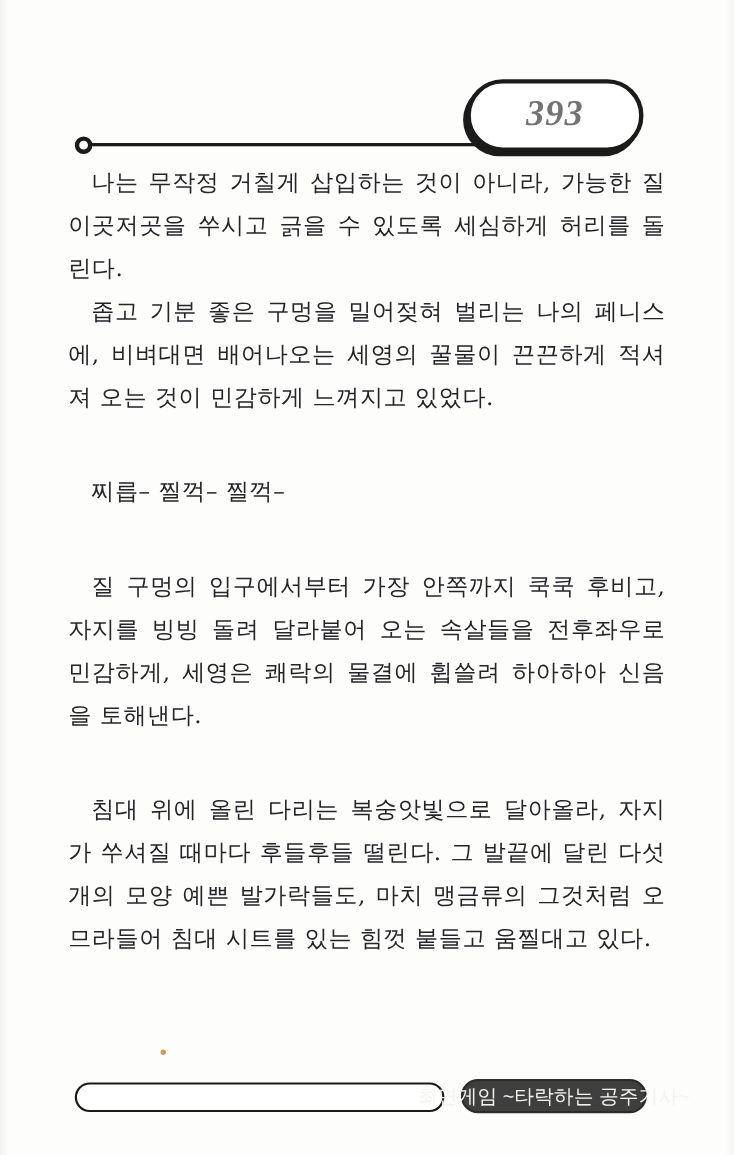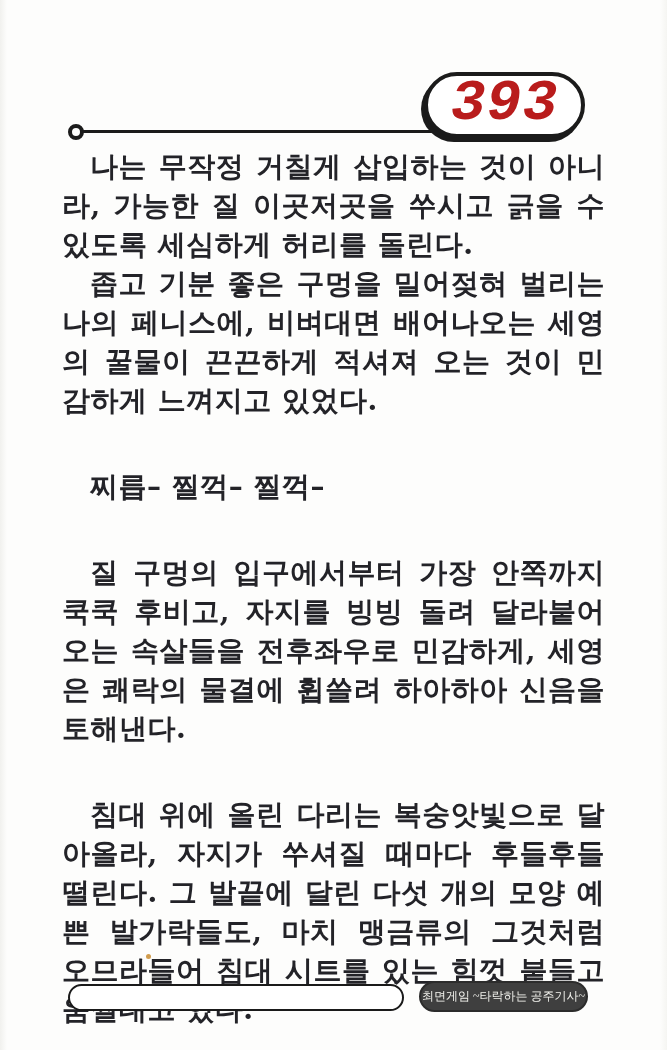--- a/index.html
+++ b/index.html
@@ -39,42 +39,41 @@
     position:absolute;left:424px;top:72px;
     box-sizing:border-box;
     width:161px;height:66px;
     background:#fff;
     border:4px solid #1b1b1b;
     border-radius:33px;
     box-shadow:-3px 4px 0 0 #1b1b1b;
     display:flex;align-items:center;justify-content:center;
   }
   .page-number{
-    font-family:Liberation Mono, monospace;
+    font-family:Liberation Serif, serif;
     font-style:italic;font-weight:bold;
-    font-size:58px;line-height:1;
+    font-size:33px;line-height:1;
     letter-spacing:1px;
-    color:#b91c1c;
+    color:#737373;
     transform:translatey(-1px);
   }
 
   
   .body-text{
     position:absolute;left:62px;top:147px;width:543px;
   }
   .body-text p{
     margin:0;
-    font-size:28px;
+    font-size:21px;
     line-height:39px;
     letter-spacing:0.5px;
     text-indent:1em;
     text-align:justify;
     word-break:break-all;
     color:var(--ink);
-    font-weight:bold;
   }
   .body-text p.gap{margin-top:47px;}
 
   
   .footer-pill{
     position:absolute;left:68px;top:984px;
     box-sizing:border-box;
     width:336px;height:27px;
     background:#fff;
     border:2px solid #1a1a1a;
@@ -83,22 +82,22 @@
   .footer-series-badge{
     position:absolute;left:419px;top:981px;
     box-sizing:border-box;
     width:169px;height:31px;
     background:var(--footer-badge-bg);
     border:2px solid #2c2c2c;
     border-radius:16px;
     display:flex;align-items:center;justify-content:center;
   }
   .footer-series-badge span{
-    font-family:Liberation Serif, serif;
-    font-size:12px;
+    font-family:Liberation Sans, sans-serif;
+    font-size:18px;
     letter-spacing:0px;
     color:var(--footer-badge-text);
     white-space:nowrap;
   }
   .speck{
     position:absolute;left:146px;top:954px;
     width:5px;height:5px;border-radius:50%;
     background:var(--speck);opacity:.85;
   }
 </style>

